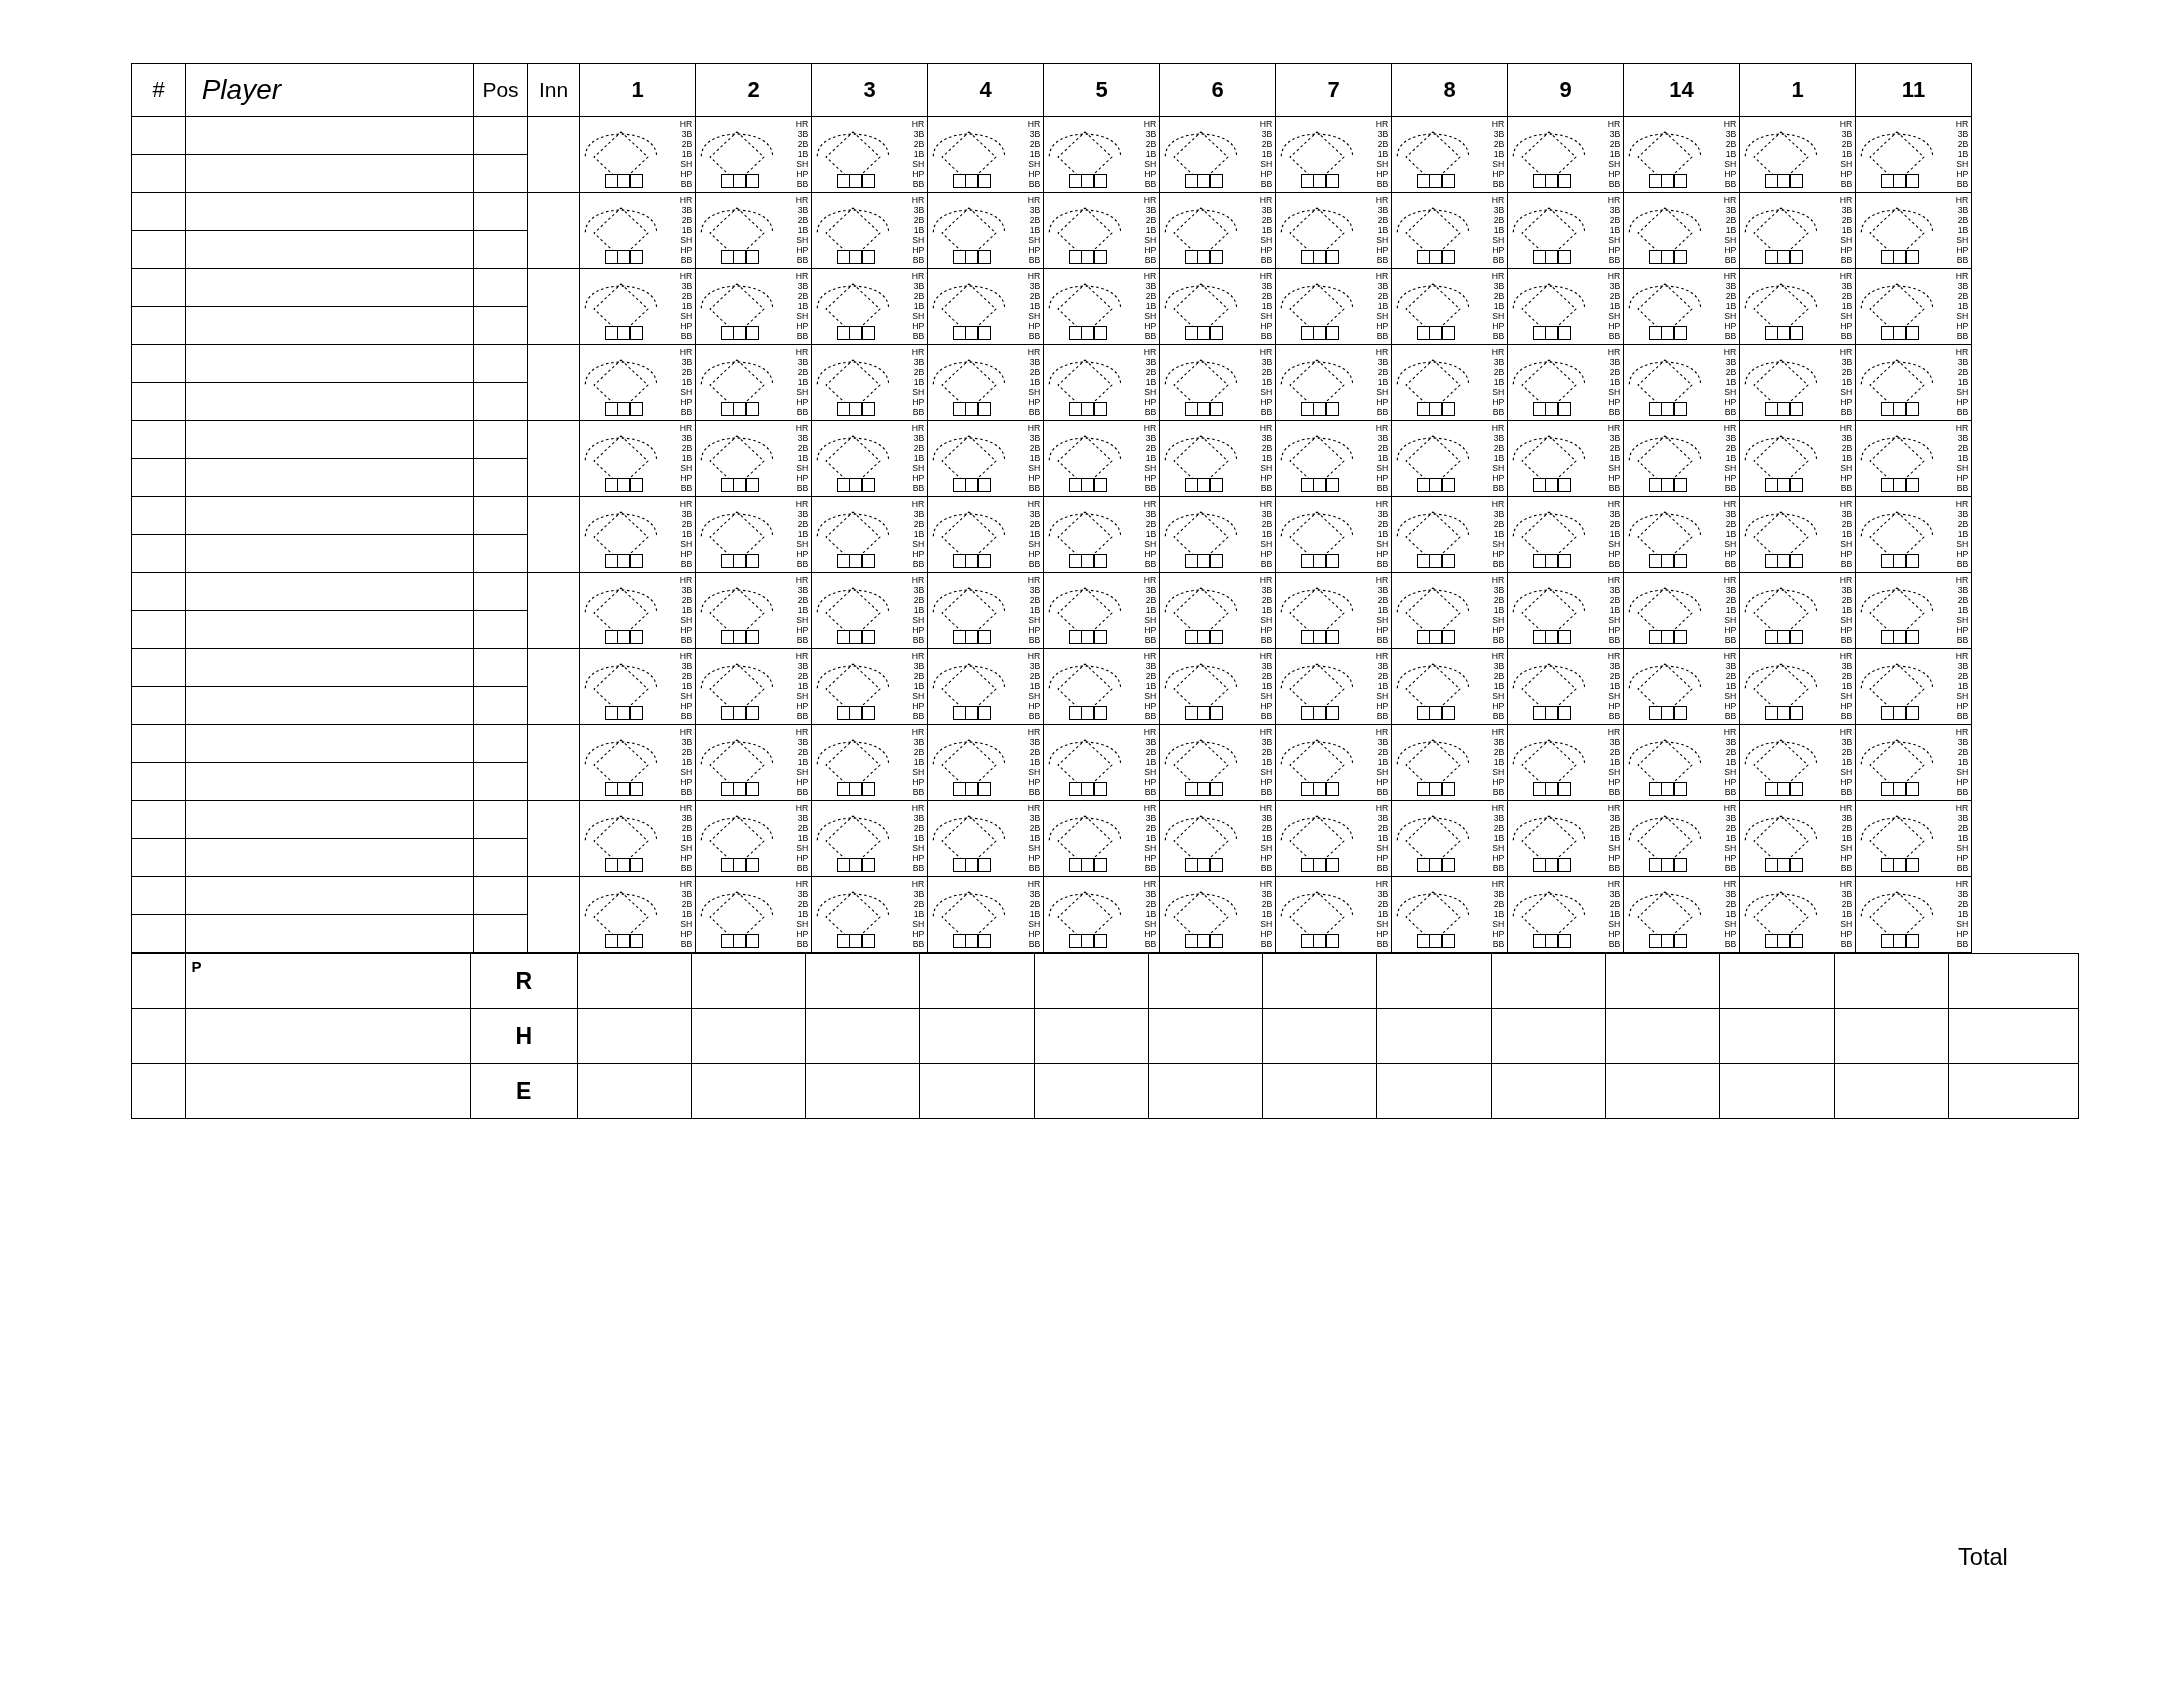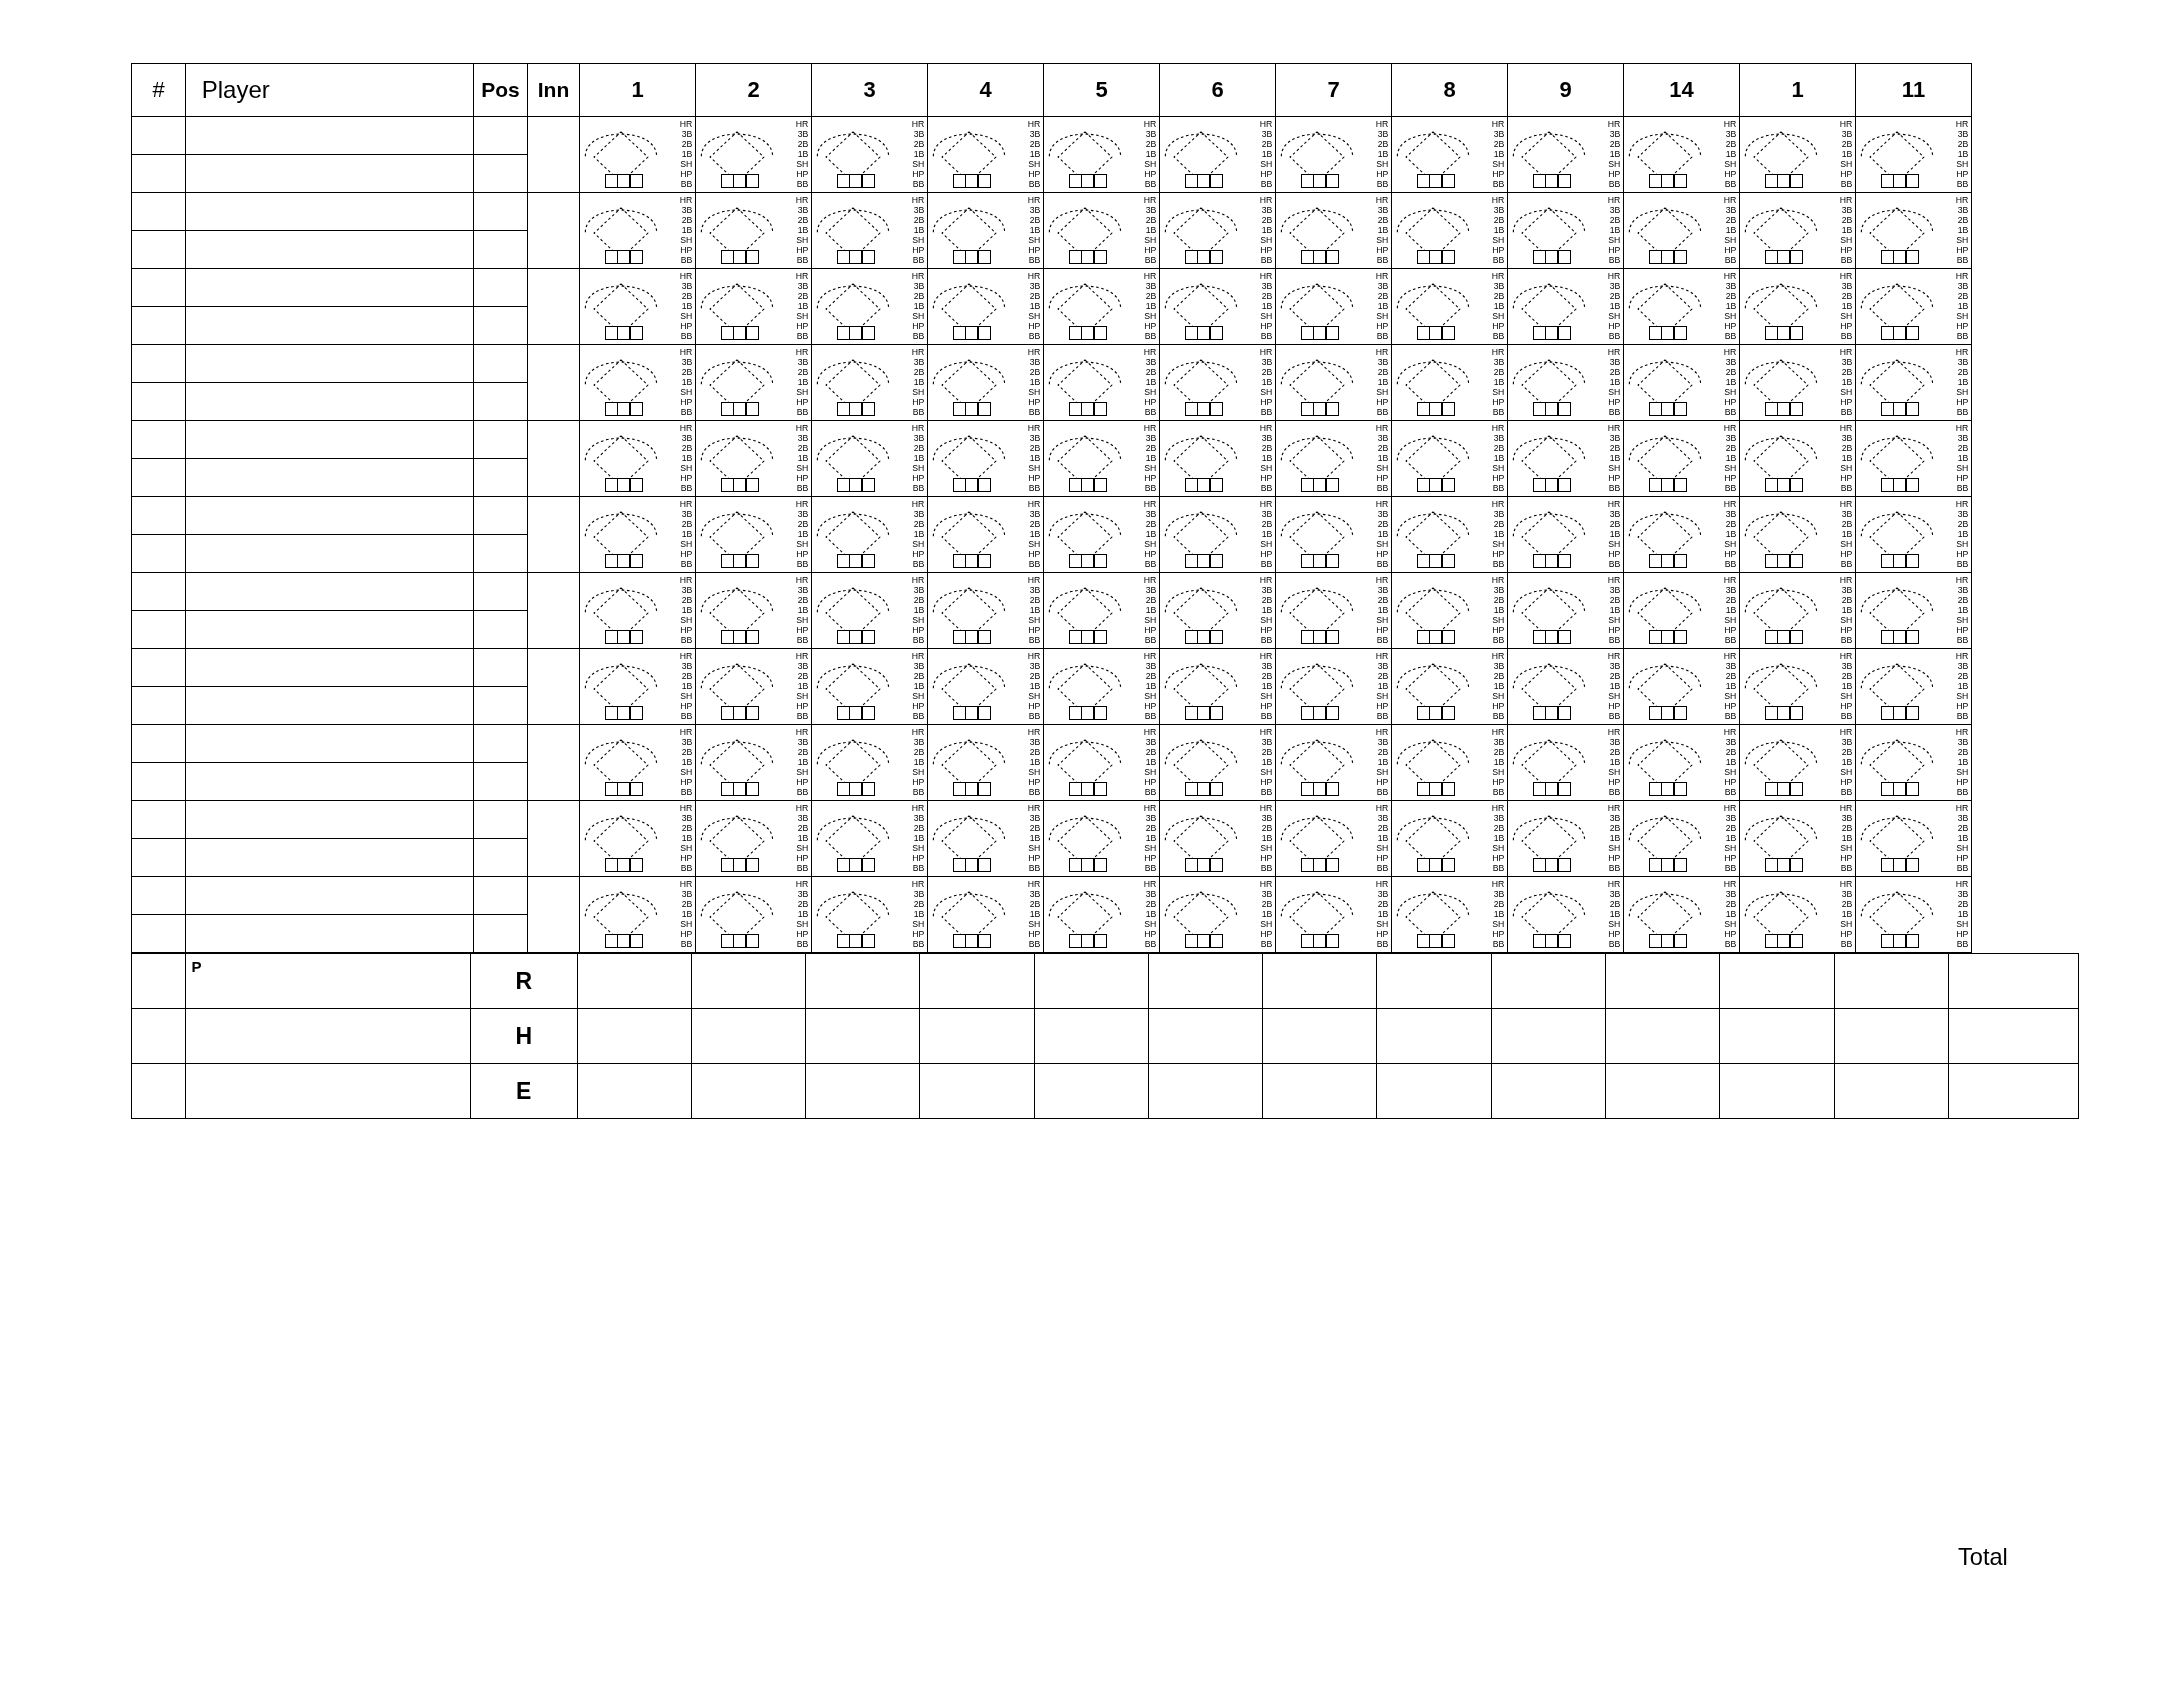--- a/index.html
+++ b/index.html
@@ -47,24 +47,25 @@
   thead th {
     height: 52px;
     font-size: 22px;
     font-weight: bold;
     text-align: center;
   }
   thead th.player-h {
     text-align: left;
     padding-left: 15.7px;
     font-weight: normal;
-    font-size: 24px;
+    font-size: 28px;
+    font-style: italic;
   }
   thead th.pos-h, thead th.inn-h {
-    font-weight: bold;
+    font-weight: normal;
     font-size: 21px;
   }
   thead th.num-h {
     font-weight: normal;
     font-size: 22px;
   }
 
   
   tr.player-row td.half {
     height: 37px;

